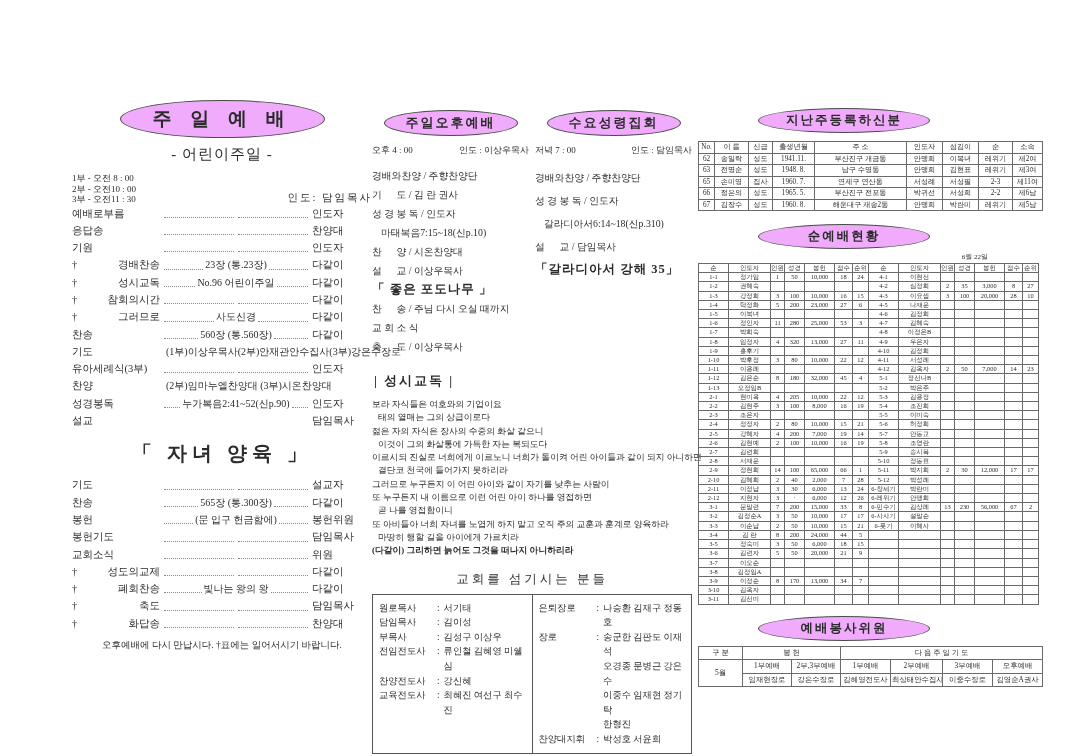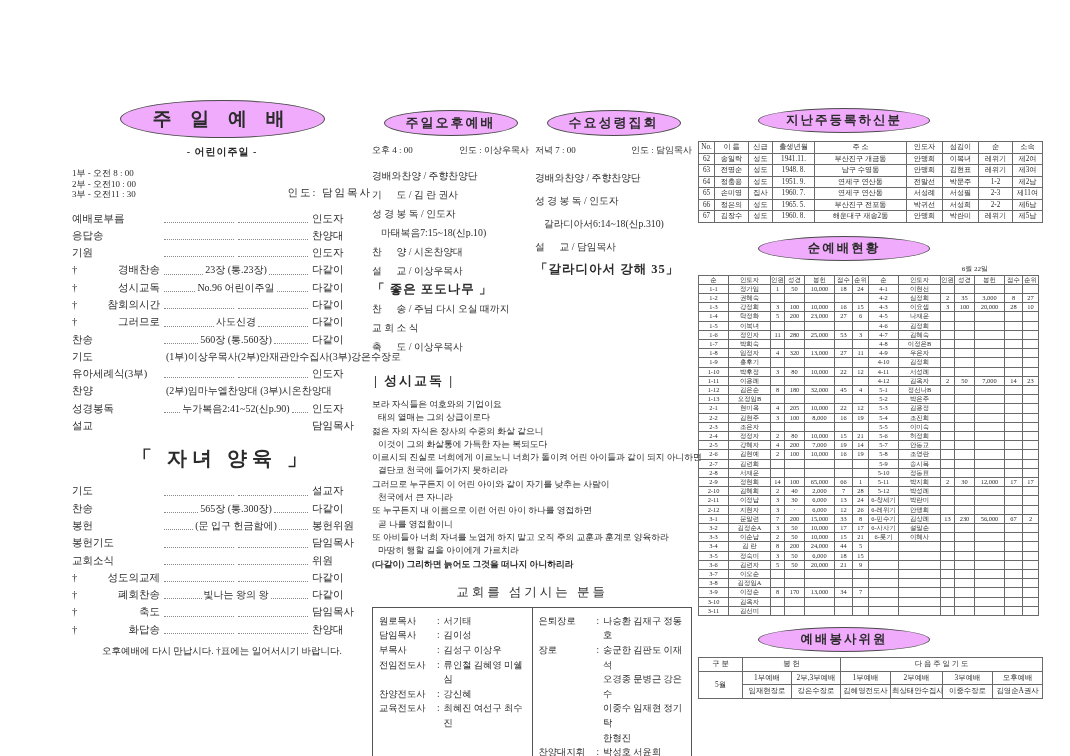--- a/index.html
+++ b/index.html
@@ -9,25 +9,25 @@
 
   
   .oval{display:block;margin:0 auto;border:1.6px solid #4a4a4a;border-radius:50%;
         text-align:center;font-weight:bold;background:#f0abfc;}
   .oval-lg{width:205px;font-size:19px;letter-spacing:7px;padding:5px 0;}
   .oval-md{width:134px;font-size:13px;letter-spacing:2px;padding:3px 0;}
   .oval-sm{width:172px;font-size:12.5px;letter-spacing:2px;padding:3px 0;}
 
   
   .col-left{position:absolute;left:72px;top:100px;width:300px;}
-  .subtitle{text-align:center;font-weight:bold;font-size:10px;margin-top:7px;letter-spacing:1px;}
+  .subtitle{text-align:center;font-weight:normal;font-size:15px;margin-top:7px;letter-spacing:1px;}
   .times-row{display:flex;justify-content:space-between;align-items:flex-end;margin-top:9px;}
   .times div{font-size:9px;line-height:10.5px;white-space:pre;}
   .lead-right{font-size:10.5px;letter-spacing:2px;}
-  .worship{margin-top:10px;}
+  .worship{}
   .worship-row{display:flex;align-items:flex-end;font-size:10.5px;line-height:17.3px;}
   .w-label{display:inline-block;width:88px;text-align-last:justify;flex-shrink:0;white-space:nowrap;}
   .w-leader{flex:1;display:flex;align-items:flex-end;margin:0 4px;min-width:0;}
   .w-leader::before,.w-leader::after{content:"";flex:1;border-bottom:1.2px dotted #8a8a8a;margin-bottom:4px;}
   .w-mid{padding:0 2px;white-space:nowrap;font-size:10px;}
   .w-right{display:inline-block;width:60px;text-align-last:justify;flex-shrink:0;white-space:nowrap;}
   .worship-row.noleader .w-leader::before,.worship-row.noleader .w-leader::after{border-bottom:none;}
   .sermon-main{text-align:center;font-size:20px;font-weight:bold;letter-spacing:5px;margin:11px 0 9px;}
   .w-footer{text-align:center;font-size:9.5px;margin-top:7px;}
 
@@ -337,21 +337,20 @@
         <div class="line" data-interactable="false">젊은 자의 자식은 장사의 수중의 화살 같으니</div>
 
         <div class="line indent" data-interactable="false">이것이 그의 화살통에 가득한 자는 복되도다</div>
 
         <div class="line" data-interactable="false">이르시되 진실로 너희에게 이르노니 너희가 돌이켜 어린 아이들과 같이 되지 아니하면</div>
 
         <div class="line indent" data-interactable="false">결단코 천국에 들어가지 못하리라</div>
 
         <div class="line" data-interactable="false">그러므로 누구든지 이 어린 아이와 같이 자기를 낮추는 사람이</div>
 
-        <div class="line indent" data-interactable="false">천국에서 큰 자니라</div>
 
         <div class="line" data-interactable="false">또 누구든지 내 이름으로 이런 어린 아이 하나를 영접하면</div>
 
         <div class="line indent" data-interactable="false">곧 나를 영접함이니</div>
 
         <div class="line" data-interactable="false">또 아비들아 너희 자녀를 노엽게 하지 말고 오직 주의 교훈과 훈계로 양육하라</div>
 
         <div class="line indent" data-interactable="false">마땅히 행할 길을 아이에게 가르치라</div>
 
         <div class="line bold" data-interactable="false">(다같이) 그리하면 늙어도 그것을 떠나지 아니하리라</div>
@@ -467,31 +466,20 @@
           <tr data-interactable="false">
             <td data-interactable="false">63</td>
             <td data-interactable="false">전명순</td>
             <td data-interactable="false">성도</td>
             <td data-interactable="false">1948. 8.</td>
             <td data-interactable="false">남구 수영동</td>
             <td data-interactable="false">안맹희</td>
             <td data-interactable="false">김현표</td>
             <td data-interactable="false">레위기</td>
             <td data-interactable="false">제3여</td>
-          </tr>
-          <tr data-interactable="false">
-            <td data-interactable="false">64</td>
-            <td data-interactable="false">정충용</td>
-            <td data-interactable="false">성도</td>
-            <td data-interactable="false">1951. 9.</td>
-            <td data-interactable="false">연제구 연산동</td>
-            <td data-interactable="false">전말선</td>
-            <td data-interactable="false">박문주</td>
-            <td data-interactable="false">1-2</td>
-            <td data-interactable="false">제2남</td>
           </tr>
           <tr data-interactable="false">
             <td data-interactable="false">65</td>
             <td data-interactable="false">손미영</td>
             <td data-interactable="false">집사</td>
             <td data-interactable="false">1960. 7.</td>
             <td data-interactable="false">연제구 연산동</td>
             <td data-interactable="false">서성례</td>
             <td data-interactable="false">서성필</td>
             <td data-interactable="false">2-3</td>

